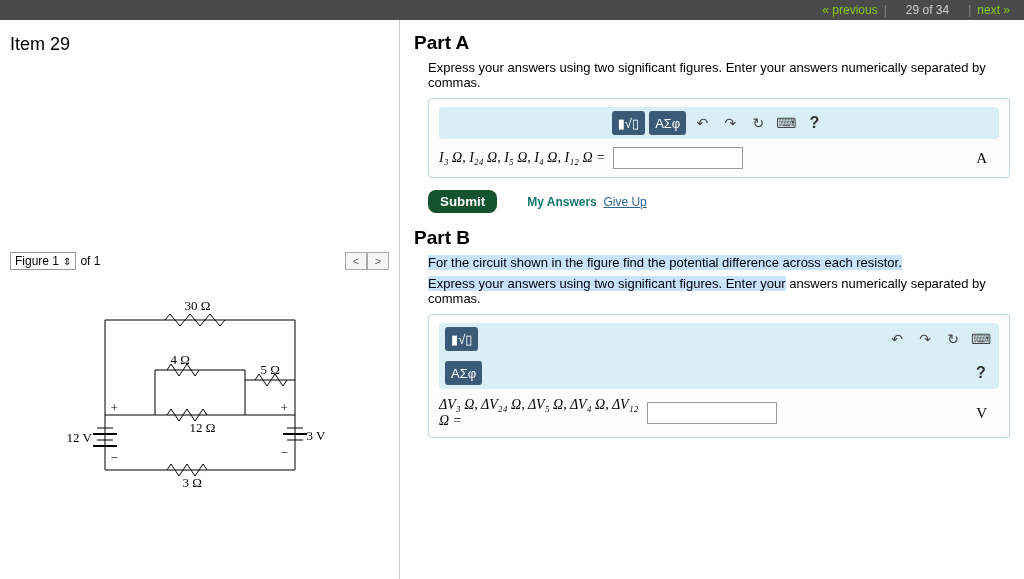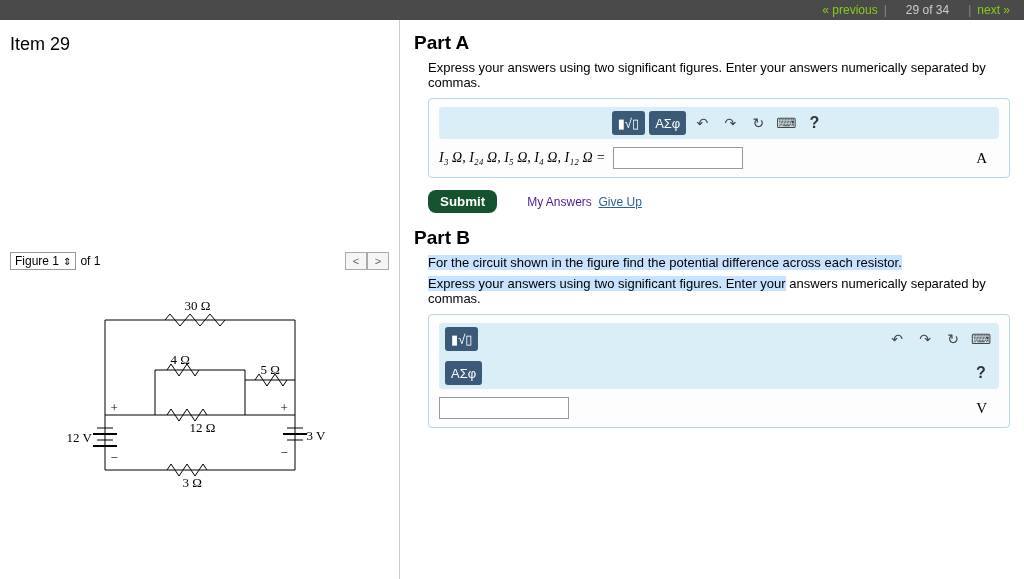--- a/index.html
+++ b/index.html
@@ -133,21 +133,21 @@
           </div>
           <div class="arow">
             <span class="lhs">I₃ Ω, I₂₄ Ω, I₅ Ω, I₄ Ω, I₁₂ Ω =</span>
             <input type="text" style="">
             <span class="unit">A</span>
           </div>
         </div>
         <div class="subrow">
           <button class="sub">Submit</button>
           <span class="links">
-            <span style="font-weight:normal;color:#4c1d95">My Answers</span>&nbsp;&nbsp;<a>Give Up</a>
+            <span style="font-weight:bold;color:#0f766e">My Answers</span>&nbsp;&nbsp;<a>Give Up</a>
           </span>
         </div>
       </div>
     </div>
 
     <div class="part">
       <div class="part-h">Part B</div>
       <div class="body">
         <div class="prompt"><span class="hl">For the circuit shown in the figure find the potential difference across each resistor.</span></div>
         <div class="prompt bold">
@@ -160,20 +160,21 @@
             <button class="tbi">↶</button>
             <button class="tbi">↷</button>
             <button class="tbi">↻</button>
             <button class="tbi">⌨</button>
             <div style="width:100%;height:2px"></div>
             <button class="tb">ΑΣφ</button>
             <span style="flex:1"></span>
             <button class="tbi help">?</button>
           </div>
           <div class="arow">
+            <span class="lhs" style="max-width:200px">ΔV₃ Ω, ΔV₂₄ Ω, ΔV₅ Ω, ΔV₄ Ω, ΔV₁₂ Ω =</span>
             <input type="text" style="">
             <span class="unit">V</span>
           </div>
         </div>
       </div>
     </div>
   </div>
 </div>
 
 </body></html>

